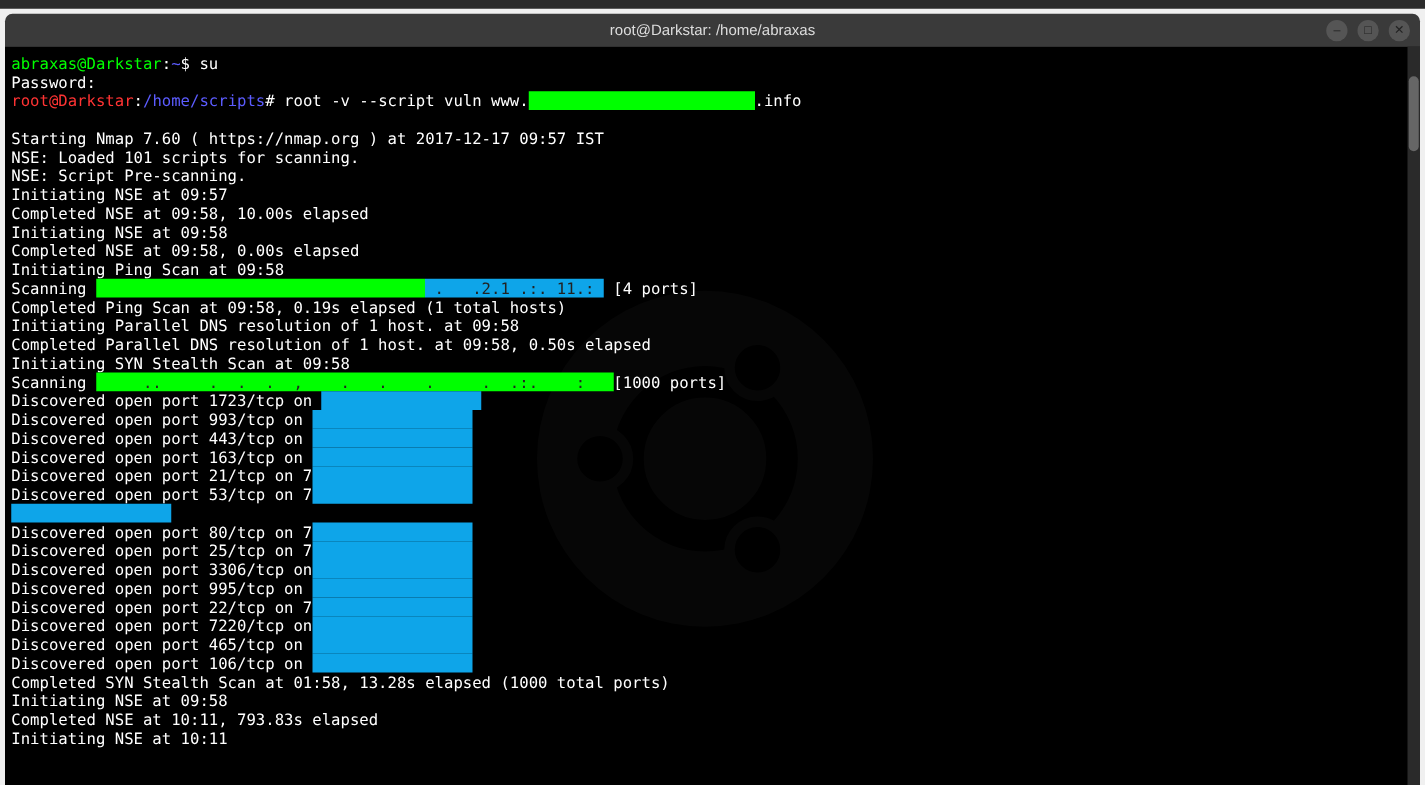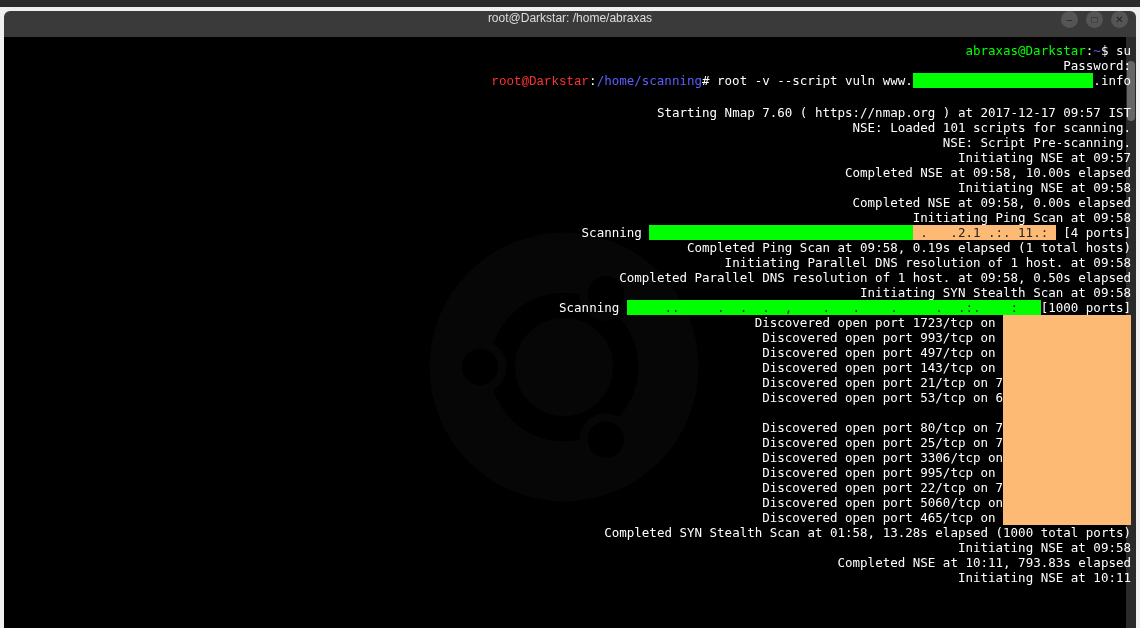--- a/index.html
+++ b/index.html
@@ -22,21 +22,21 @@
       color: #ddd;
       font-size: 10px;
       display: flex;
       align-items: center;
       padding: 0 8px;
     }
     .window-titlebar {
       background: #3a3a3a;
       height: 26px;
       display: flex;
-      align-items: flex-start;
+      align-items: center;
       justify-content: center;
       position: relative;
       color: #ddd;
       font-size: 12px;
       border-radius: 6px 6px 0 0;
       margin: 4px 4px 0 4px;
     }
     .window-controls {
       position: absolute;
       right: 8px;
@@ -61,29 +61,29 @@
       height: calc(100% - 37px);
       padding: 6px 5px;
       font-family: "DejaVu Sans Mono", "Courier New", monospace;
       font-size: 12.5px;
       line-height: 15px;
       color: #fff;
       position: relative;
       overflow: hidden;
     }
     .green { color: #00ff00; }
-    .red { color: #ff3333; font-family: Liberation Mono, monospace; }
+    .red { color: #ff3333; }
     .blue { color: #5c5cff; }
     .white { color: #fff; }
     .redact-green {
       background: #00ff00;
       color: #00ff00;
     }
     .redact-white {
-      background: #fdba74;
+      background: #0ea5e9;
       color: #fff;
     }
     .ubuntu-logo {
       position: absolute;
       top: 190px;
       left: 420px;
       width: 280px;
       height: 280px;
       opacity: 0.12;
       pointer-events: none;
@@ -105,21 +105,20 @@
       background: #666;
       border-radius: 4px;
     }
     .term-content {
       position: relative;
       z-index: 2;
     }
     .line {
       white-space: pre;
       font-family: inherit;
-      text-align: right;
     }
     .obscured-dark { color: #222; }
   </style>
 </head>
 <body>
 
 <div class="top-panel"></div>
 
 <div class="window-titlebar">
   <span>root@Darkstar: /home/abraxas</span>
@@ -136,50 +135,51 @@
     <circle cx="50" cy="50" r="48" fill="#333"></circle>
     <circle cx="50" cy="50" r="22" fill="none" stroke="#000" stroke-width="9"></circle>
     <circle cx="20" cy="50" r="8" fill="#000" stroke="#333" stroke-width="3"></circle>
     <circle cx="65" cy="24" r="8" fill="#000" stroke="#333" stroke-width="3"></circle>
     <circle cx="65" cy="76" r="8" fill="#000" stroke="#333" stroke-width="3"></circle>
   </svg>
 
   <div class="term-content">
     <div class="line"><span class="green">abraxas@Darkstar</span><span class="white">:</span><span class="blue">~</span><span class="white">$</span> <span class="white">su</span></div>
     <div class="line"><span>Password:</span></div>
-    <div class="line"><span class="red">root@Darkstar</span><span class="white">:</span><span class="blue">/home/scanning</span><span class="white">#</span> <span class="white">root -v --script vuln www.</span><span class="redact-green">                        </span><span class="white">.info</span></div>
+    <div class="line"><span class="red">root@Darkstar</span><span class="white">:</span><span class="blue">/home/scripts</span><span class="white">#</span> <span class="white">root -v --script vuln www.</span><span class="redact-green">                        </span><span class="white">.info</span></div>
     <div class="line">&nbsp;</div>
     <div class="line">Starting Nmap 7.60 ( https://nmap.org ) at 2017-12-17 09:57 IST</div>
     <div class="line">NSE: Loaded 101 scripts for scanning.</div>
     <div class="line">NSE: Script Pre-scanning.</div>
     <div class="line">Initiating NSE at 09:57</div>
     <div class="line">Completed NSE at 09:58, 10.00s elapsed</div>
     <div class="line">Initiating NSE at 09:58</div>
     <div class="line">Completed NSE at 09:58, 0.00s elapsed</div>
     <div class="line">Initiating Ping Scan at 09:58</div>
     <div class="line"><span>Scanning </span><span class="redact-green">                                   </span><span class="redact-white obscured-dark"> .   .2.1 .:. 11.: </span><span> [4 ports]</span></div>
     <div class="line">Completed Ping Scan at 09:58, 0.19s elapsed (1 total hosts)</div>
     <div class="line">Initiating Parallel DNS resolution of 1 host. at 09:58</div>
     <div class="line">Completed Parallel DNS resolution of 1 host. at 09:58, 0.50s elapsed</div>
     <div class="line">Initiating SYN Stealth Scan at 09:58</div>
     <div class="line"><span>Scanning </span><span class="redact-green obscured-dark">     ..     .  .  .  ,    .   .    .     .  .:.    :   </span><span>[1000 ports]</span></div>
     <div class="line"><span>Discovered open port 1723/tcp on </span><span class="redact-white">                 </span></div>
     <div class="line"><span>Discovered open port 993/tcp on </span><span class="redact-white">                 </span></div>
-    <div class="line"><span>Discovered open port 497/tcp on </span><span class="redact-white">                 </span></div>
-    <div class="line"><span>Discovered open port 143/tcp on </span><span class="redact-white">                 </span></div>
+    <div class="line"><span>Discovered open port 443/tcp on </span><span class="redact-white">                 </span></div>
+    <div class="line"><span>Discovered open port 163/tcp on </span><span class="redact-white">                 </span></div>
     <div class="line"><span>Discovered open port 21/tcp on 7</span><span class="redact-white">                 </span></div>
-    <div class="line"><span>Discovered open port 53/tcp on 6</span><span class="redact-white">                 </span></div>
+    <div class="line"><span>Discovered open port 53/tcp on 7</span><span class="redact-white">                 </span></div>
     <div class="line"><span class="redact-white">                 </span></div>
     <div class="line"><span>Discovered open port 80/tcp on 7</span><span class="redact-white">                 </span></div>
     <div class="line"><span>Discovered open port 25/tcp on 7</span><span class="redact-white">                 </span></div>
     <div class="line"><span>Discovered open port 3306/tcp on</span><span class="redact-white">                 </span></div>
     <div class="line"><span>Discovered open port 995/tcp on </span><span class="redact-white">                 </span></div>
     <div class="line"><span>Discovered open port 22/tcp on 7</span><span class="redact-white">                 </span></div>
-    <div class="line"><span>Discovered open port 5060/tcp on</span><span class="redact-white">                 </span></div>
+    <div class="line"><span>Discovered open port 7220/tcp on</span><span class="redact-white">                 </span></div>
     <div class="line"><span>Discovered open port 465/tcp on </span><span class="redact-white">                 </span></div>
+    <div class="line"><span>Discovered open port 106/tcp on </span><span class="redact-white">                 </span></div>
     <div class="line">Completed SYN Stealth Scan at 01:58, 13.28s elapsed (1000 total ports)</div>
     <div class="line">Initiating NSE at 09:58</div>
     <div class="line">Completed NSE at 10:11, 793.83s elapsed</div>
     <div class="line">Initiating NSE at 10:11</div>
   </div>
 
   <div class="scrollbar">
     <div class="scrollbar-thumb"></div>
   </div>
 </div>

